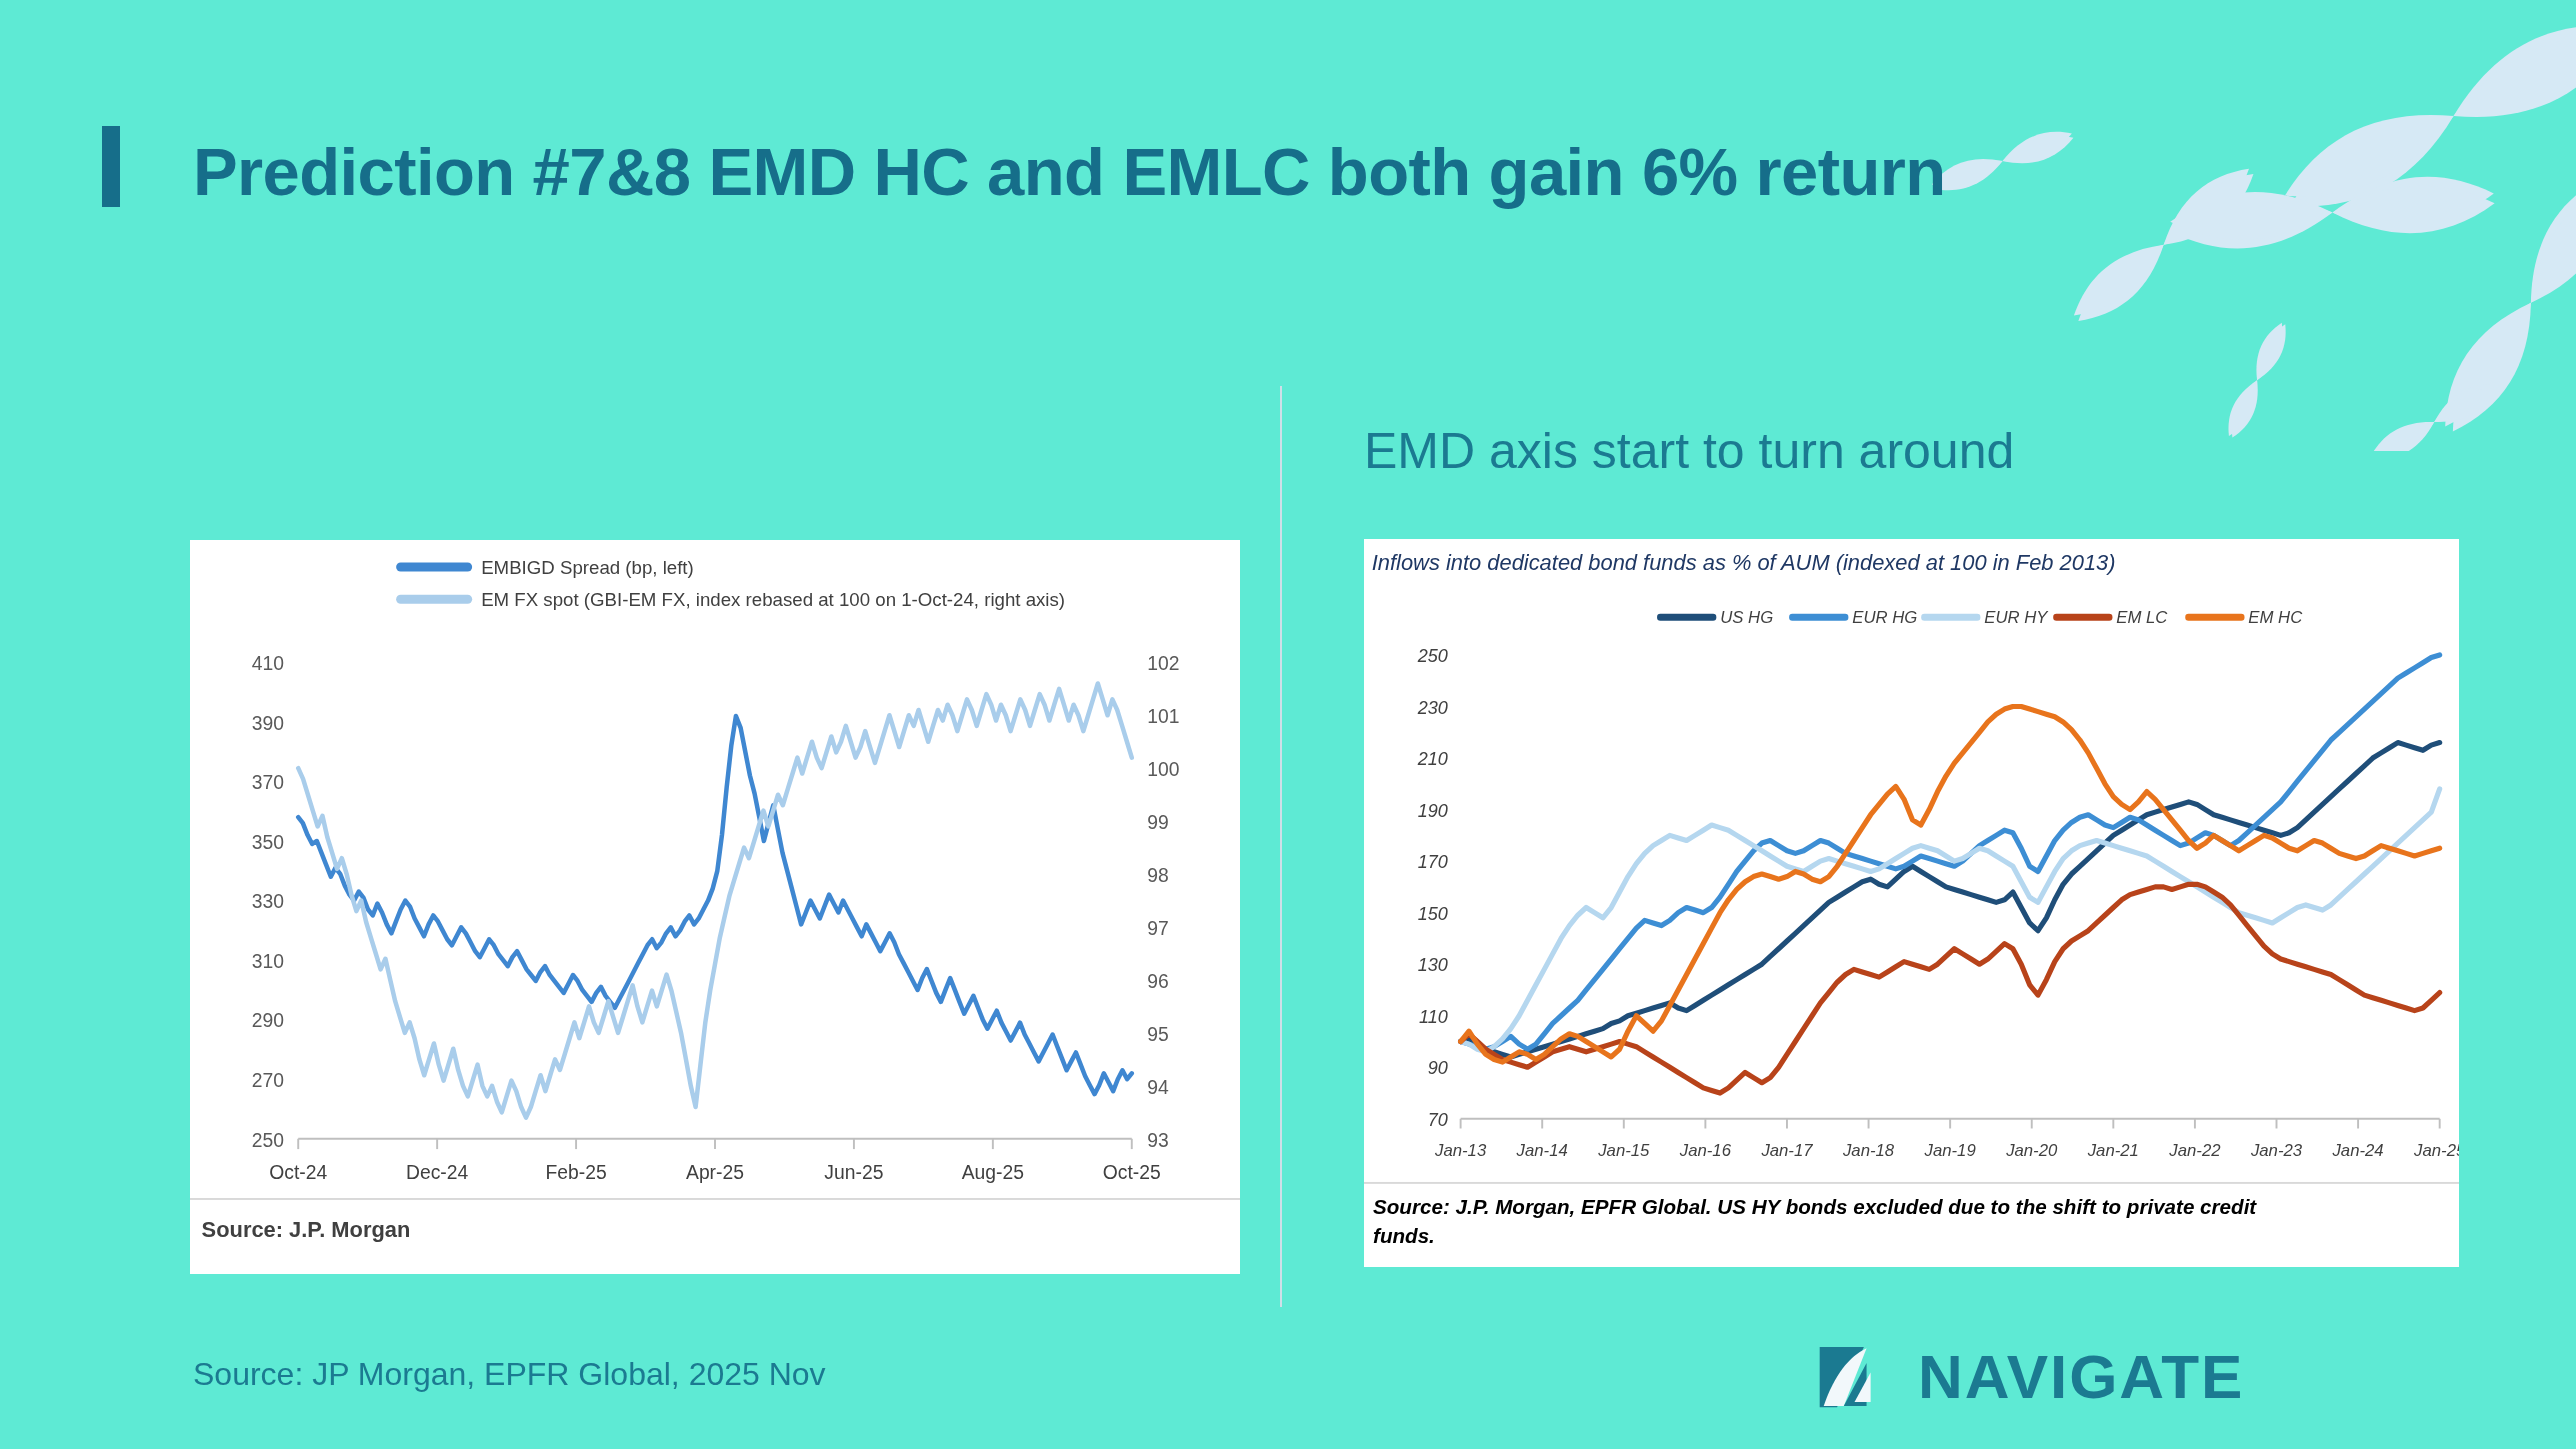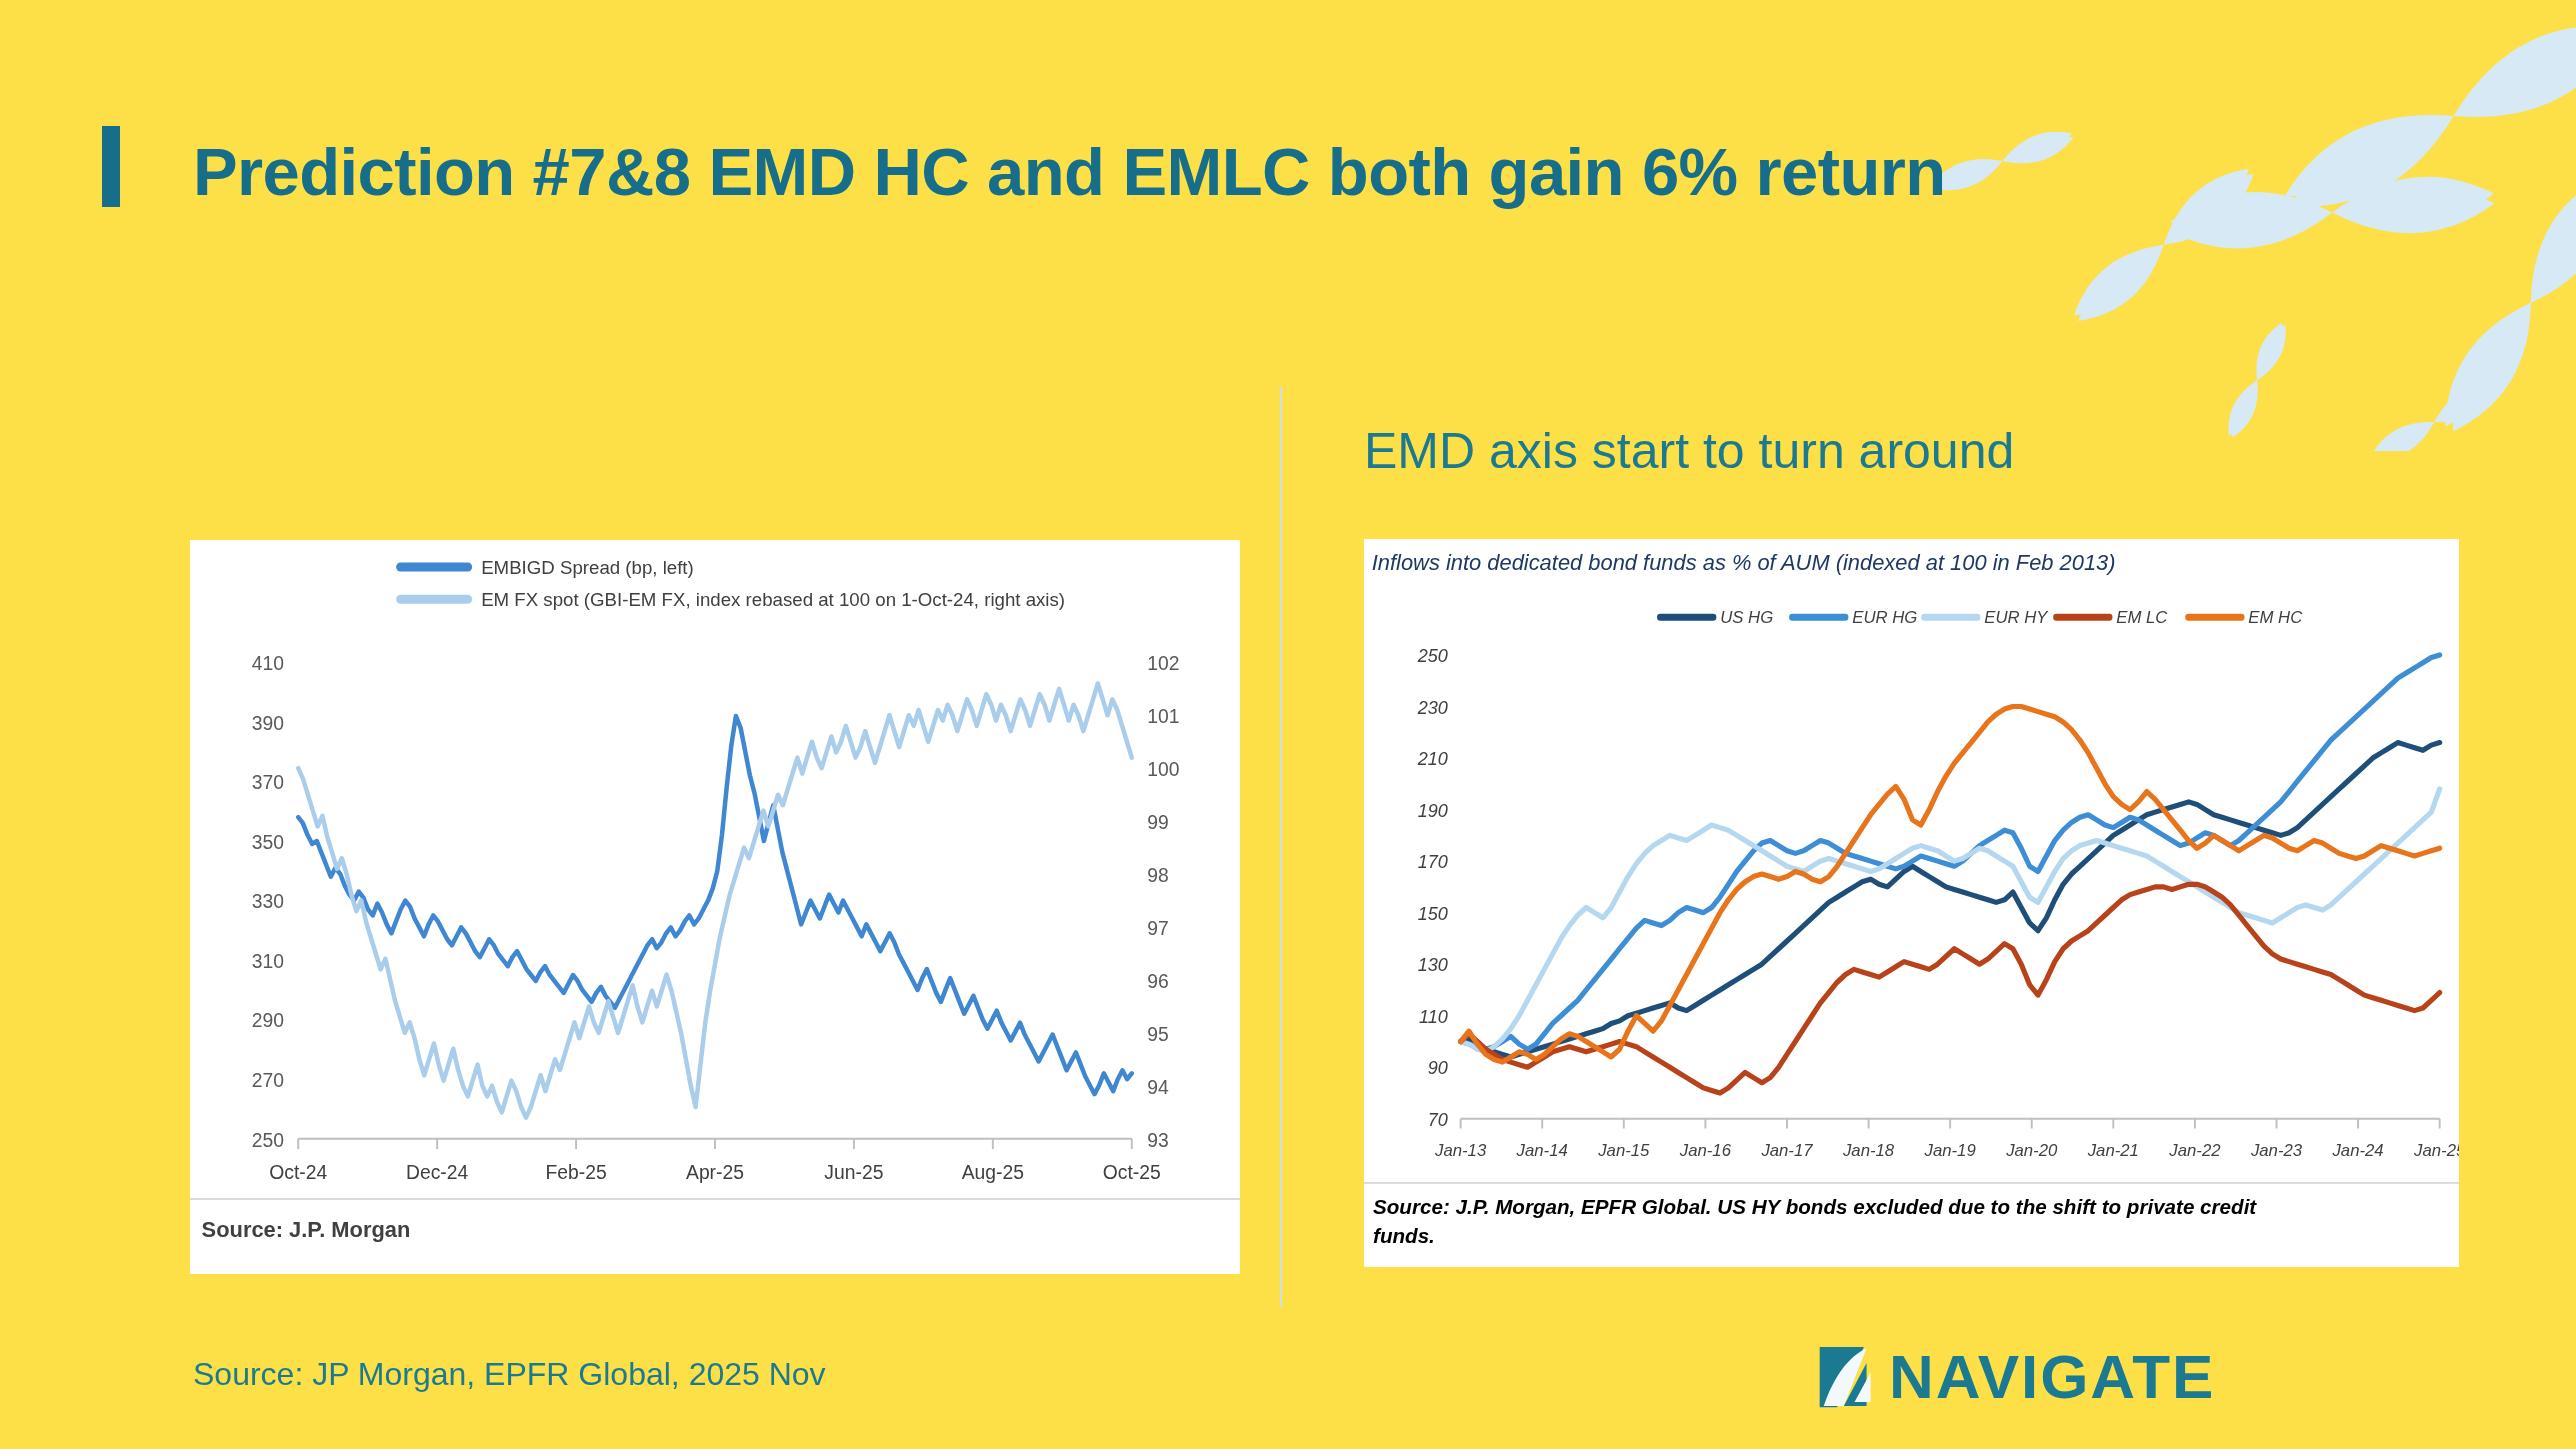--- a/index.html
+++ b/index.html
@@ -5,21 +5,21 @@
   html, body {
     margin: 0; padding: 0;
     width: 2576px; height: 1449px;
     overflow: hidden;
     background: #f2f8fb;
     font-family: "Liberation Sans", sans-serif;
   }
   #slide {
     position: relative;
     width: 2576px; height: 1449px;
-    background: #fde047;
+    background: #5eead4;
     overflow: hidden;
   }
 
   
   #decor { position:absolute; top:0; right:0; width:902px; height:451px; pointer-events:none; }
 
   
   #title-bar-accent {
     position: absolute; left: 102px; top: 126px;
     width: 18px; height: 81px; background: #166e8a;
@@ -55,21 +55,21 @@
 
   .chart-svg { display:block; width:100%; height:100%; }
 
   
   #footer-source {
     position: absolute; left: 193px; top: 1356px;
     font-size: 32px; color: #1b7a91; white-space: nowrap;
   }
   #logo-wrap {
     position: absolute; left: 1817px; top: 1343px;
-    display: flex; align-items: center; gap: 5px;
+    display: flex; align-items: center; gap: 34px;
   }
   #logo-mark { width: 67px; height: 67px; }
   #logo-text {
     font-size: 62px; font-weight: bold; color: #1b7a91;
     letter-spacing: 1.9px; line-height: 1;
   }
 </style>
 </head>
 <body>
 

